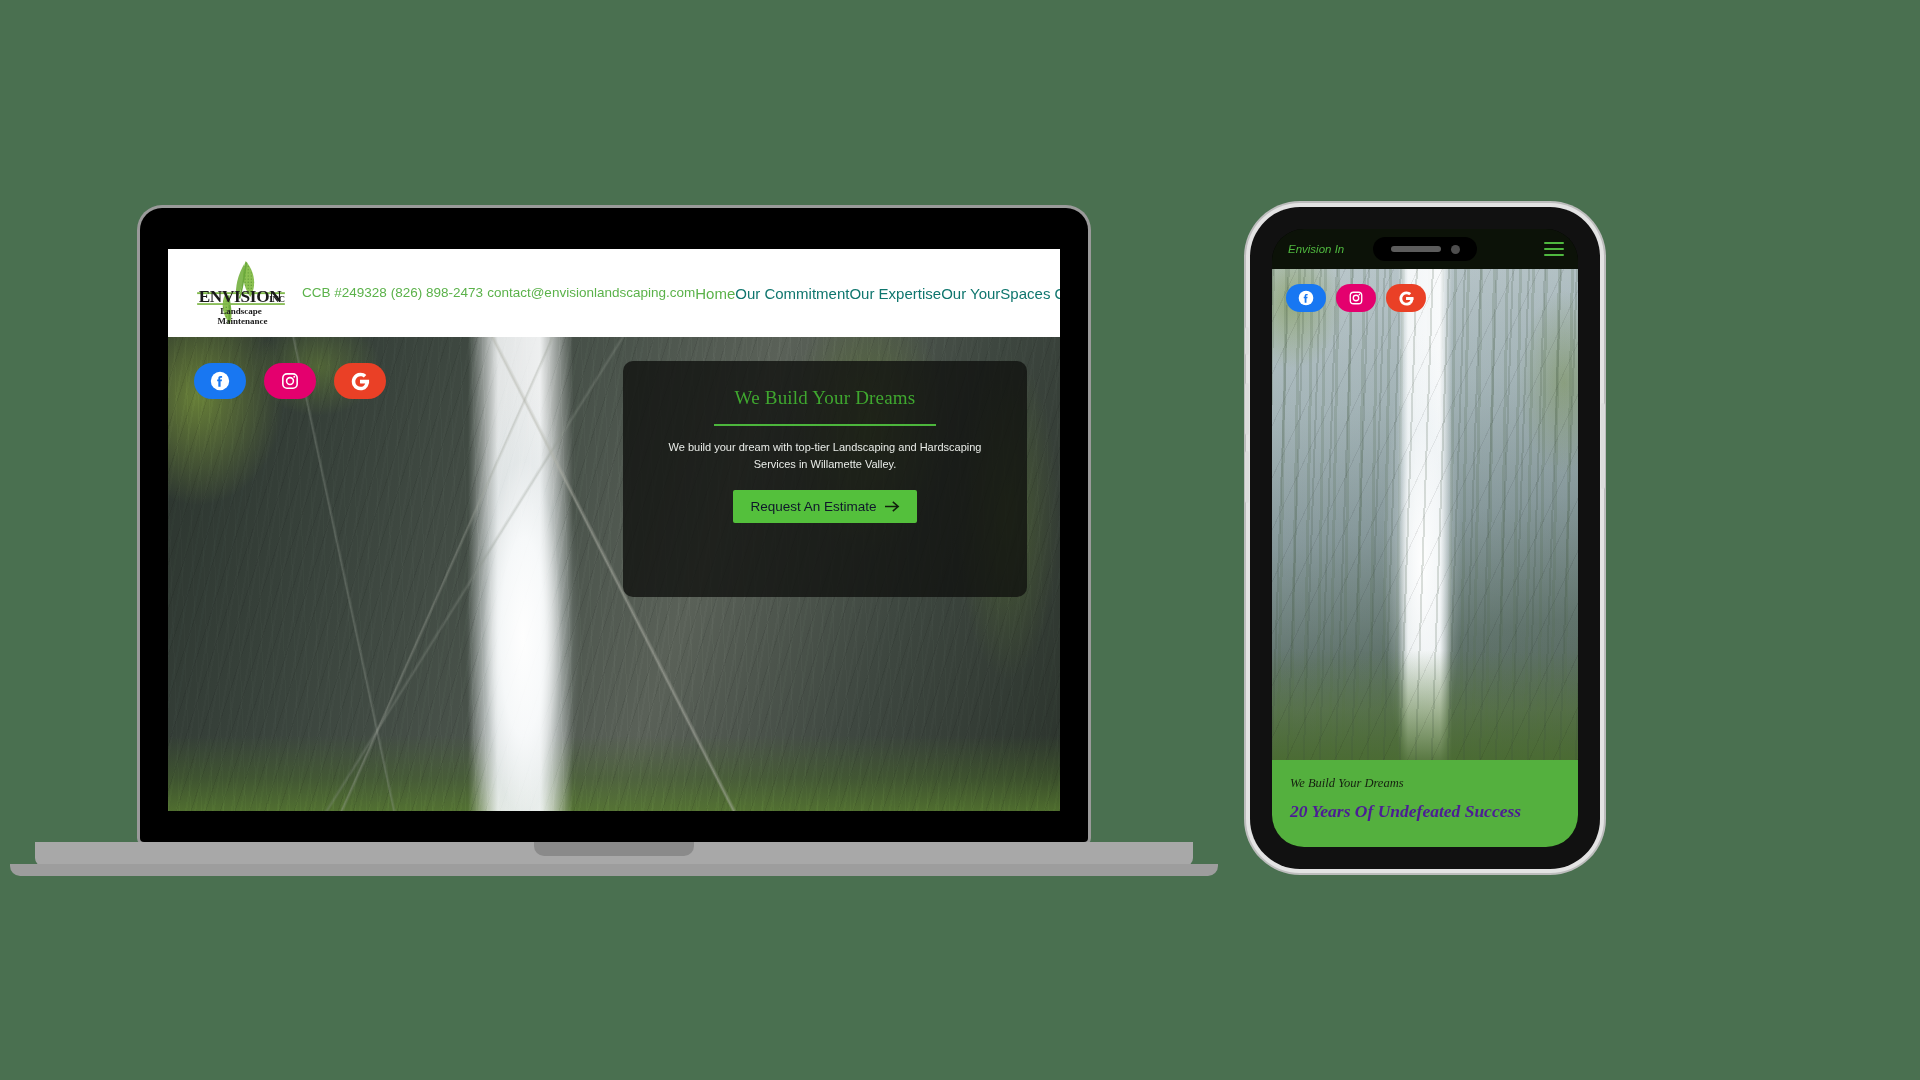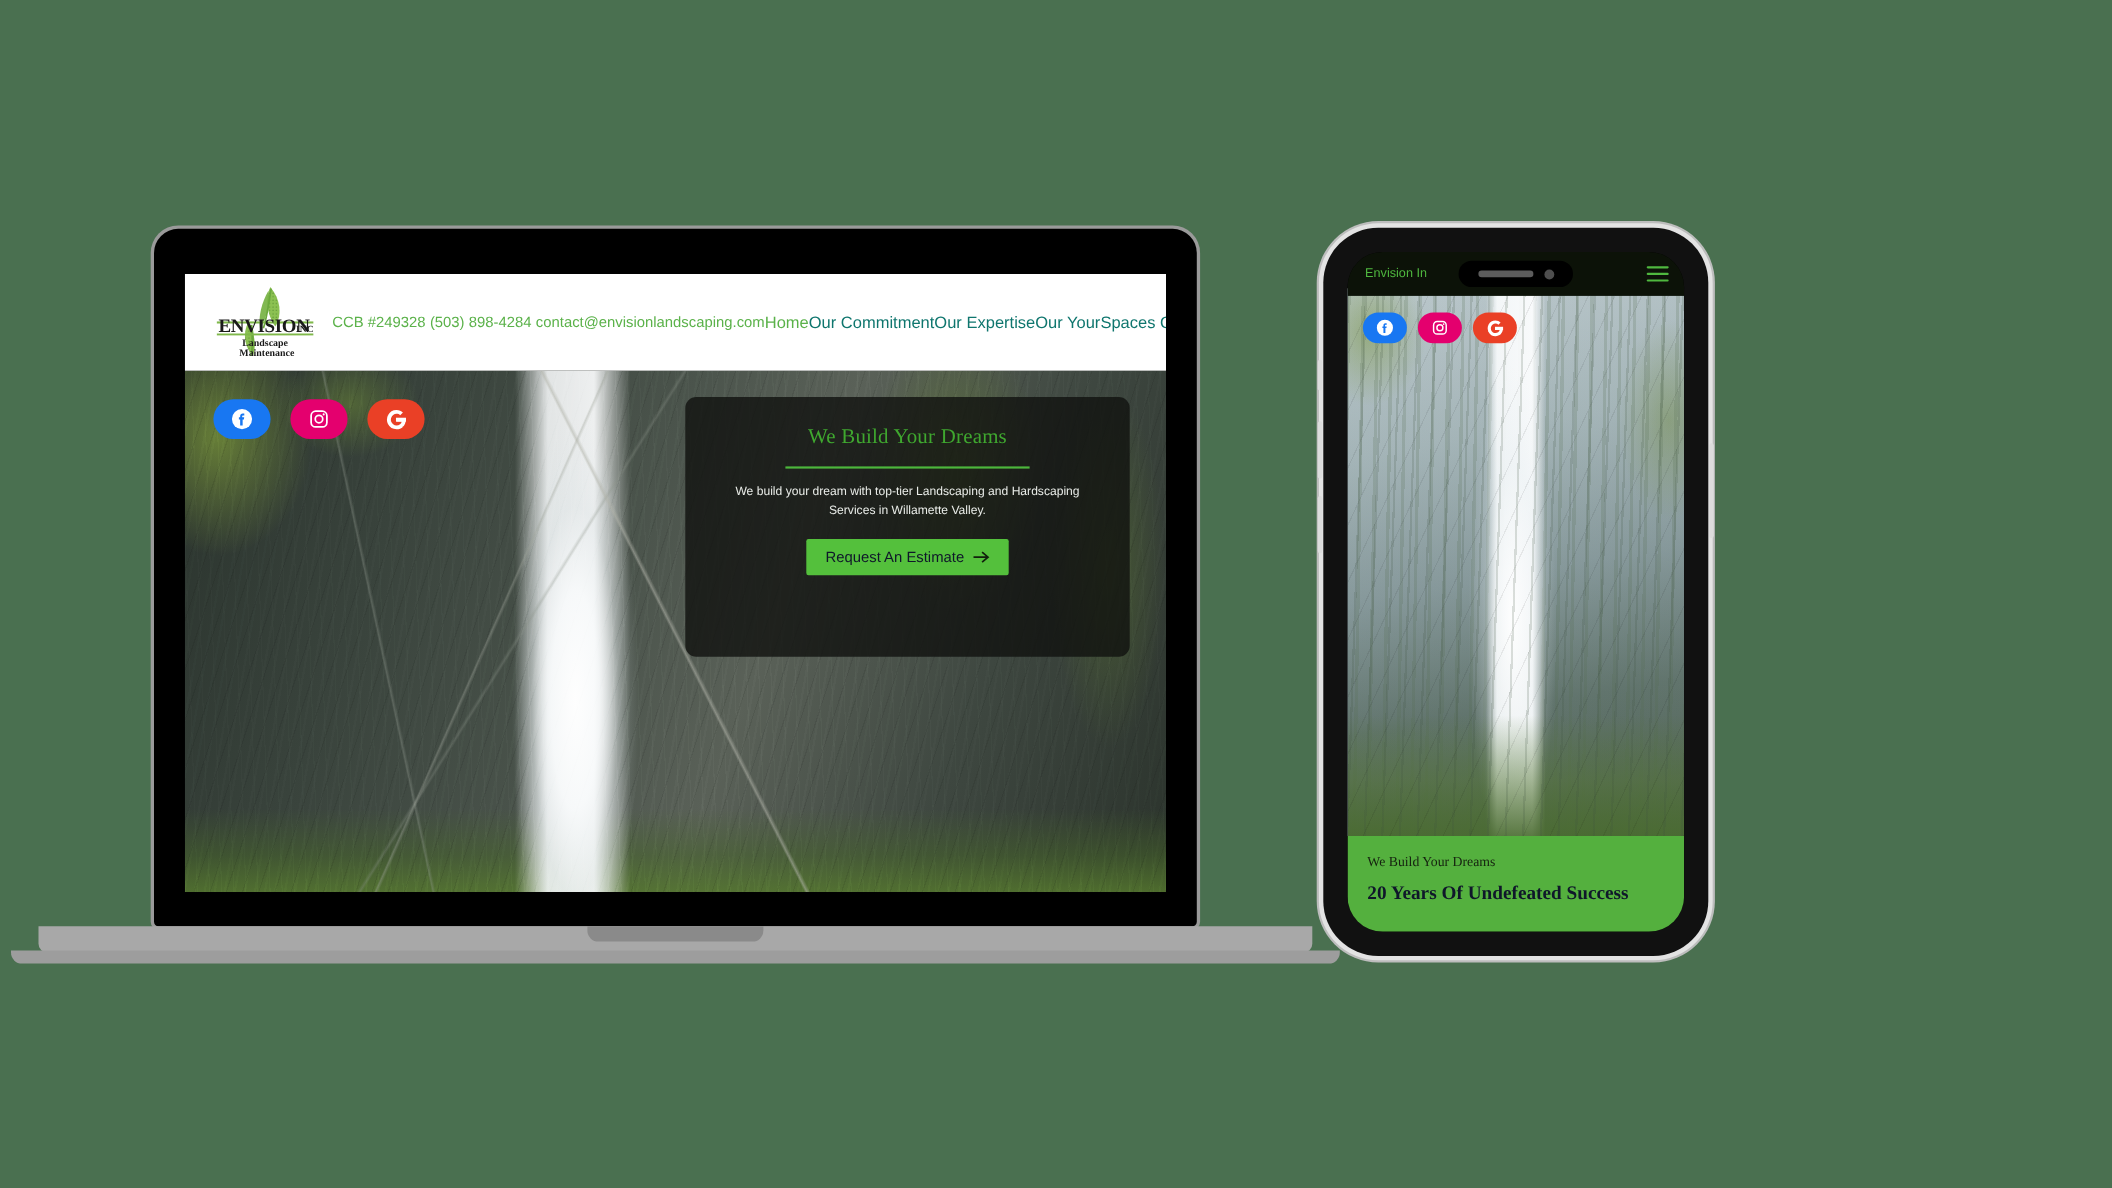--- a/index.html
+++ b/index.html
@@ -135,22 +135,22 @@
     margin-top:17px;
     background:#54c03c; color:#0f172a;
     font-size:13.5px; padding:9px 17px;
     border:none; border-radius:2px; cursor:pointer;
     font-family:"Liberation Sans", sans-serif;
   }
 
   
   #phone {
     position:absolute;
-    left:1203px; top:207px;
-    width:350px; height:662px;
+    left:1250px; top:207px;
+    width:350px; height:662px;font-style:italic;
   }
   .phone-frame {
     position:absolute; left:0; top:0;
     width:350px; height:662px;
     background:#111;
     border-radius:50px;
     box-shadow: 0 0 0 4px #e3e3e3, 0 0 0 6px #bdbdbd;
   }
   .phone-screen {
     position:absolute; left:22px; top:22px;
@@ -201,21 +201,21 @@
   .phone-green {
     position:absolute; left:0; bottom:0; width:306px; height:87px;
     background:#54b03e;
     padding:16px 18px 0;
   }
   .pg-eyebrow {
     color:#15200f; font-family:"Liberation Serif", serif;
     font-size:12.5px; margin-bottom:9px;
   }
   .pg-title {
-    color:#0f172a; font-family:"Liberation Serif", serif;
+    color:#4c1d95; font-family:"Liberation Serif", serif;
     font-size:17.5px; font-weight:700; line-height:1.28;
   }
 
   
   .ph-waterfall-lap {
     position:absolute; inset:0;
     background:
       
       radial-gradient(ellipse 58px 260px at 355px 300px, rgba(255,255,255,0.95) 0%, rgba(250,252,253,0.8) 38%, rgba(215,225,228,0.25) 68%, rgba(200,210,214,0) 100%),
       linear-gradient(90deg, rgba(0,0,0,0) 300px, rgba(248,250,251,0.88) 330px, rgba(252,253,254,0.92) 372px, rgba(0,0,0,0) 405px),
@@ -296,21 +296,21 @@
             <rect x="4" y="42" width="112" height="2.4" fill="#7fb84a"></rect>
             <rect x="4" y="56" width="112" height="2.2" fill="#7fb84a"></rect>
             <text x="6" y="54" font-family="Liberation Serif, serif" font-size="22" font-weight="700" fill="#1a1a1a" letter-spacing="-0.4">ENVISION</text>
             <text x="96" y="54" font-family="Liberation Serif, serif" font-size="11" font-weight="700" fill="#1a1a1a">INC</text>
             <text x="60" y="70" font-family="Liberation Serif, serif" font-size="11.5" font-weight="700" fill="#1a1a1a" text-anchor="middle">Landscape</text>
             <text x="62" y="82" font-family="Liberation Serif, serif" font-size="11.5" font-weight="700" fill="#1a1a1a" text-anchor="middle">Maintenance</text>
           </svg>
 
           <div class="contact-lines">
             <a href="#">CCB #249328</a>
-            <a href="#">(503) 898-4284</a>
+            <a href="#">(826) 898-2473</a>
             <a href="#">contact@envisionlandscaping.com</a>
           </div>
         </div>
 
         <nav class="main-nav">
           <a href="#" class="is-active">Home</a>
           <a href="#">Our Commitment</a>
           <a href="#">Our Expertise</a>
           <a href="#">Our Your</a>
           <a href="#">Spaces Out</a>

